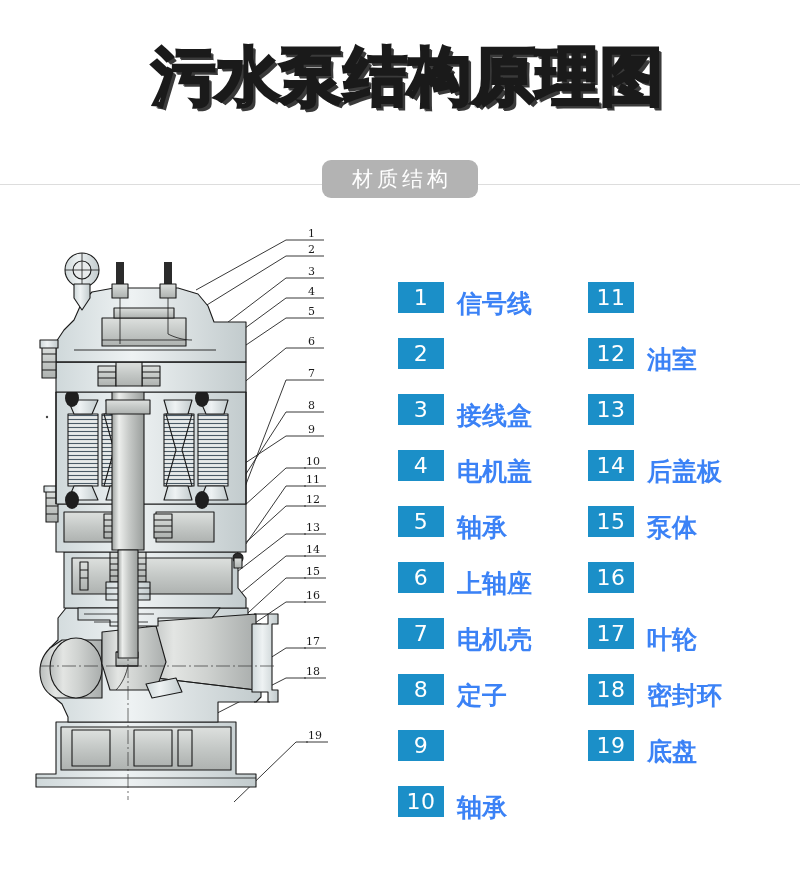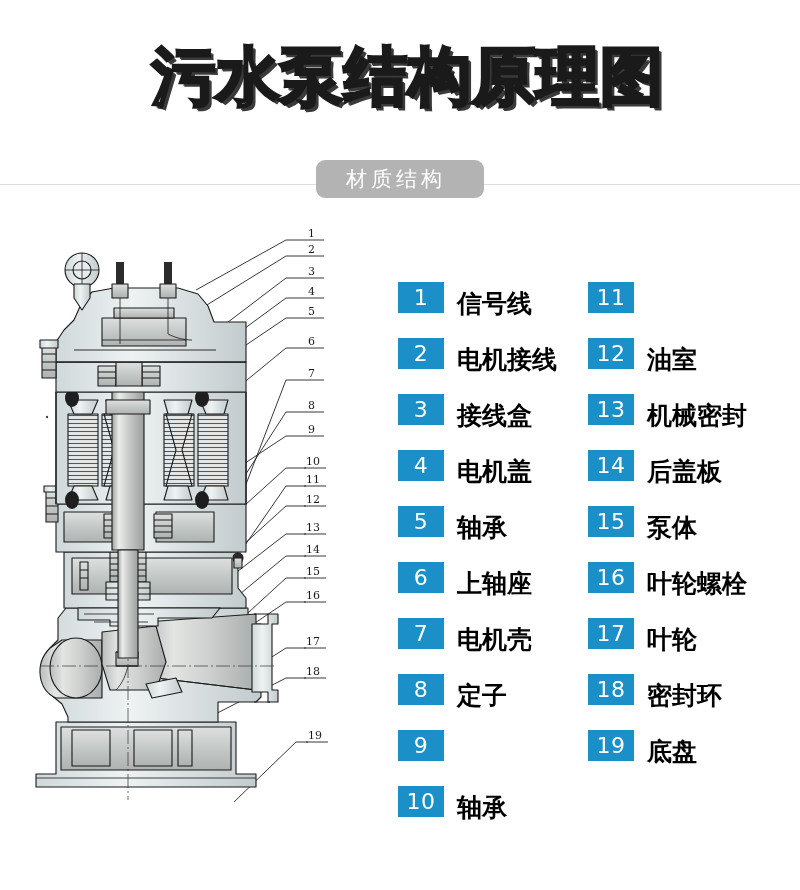--- a/index.html
+++ b/index.html
@@ -40,21 +40,21 @@
   .sub-badge-wrap{
     position:absolute;left:0;top:160px;width:800px;text-align:center;
   }
   .sub-badge{
     display:inline-block;
     background:#b3b3b3;
     color:#ffffff;
     font-size:21px;
     font-weight:normal;
     letter-spacing:4px;
-    padding:6px 38px 7px 30px;
+    padding:6px 26px 7px 30px;
     border-radius:9px;
     line-height:1.2;
   }
 
   
   .drawing{
     position:absolute;left:6px;top:222px;width:360px;height:620px;
   }
   .drawing svg{display:block;width:100%;height:100%;}
 
@@ -77,21 +77,21 @@
     font-weight:normal;
     width:46px;height:31px;
     display:flex;align-items:center;justify-content:center;
     flex:none;
     letter-spacing:0.5px;
     font-family:"DejaVu Sans","Liberation Sans",sans-serif;
   }
   .legend-label{
     margin-left:13px;
     font-size:25px;
-    color:#000000;
+    color:#3b82f6;
     font-weight:bold;
     font-family:"DejaVu Sans","Liberation Sans",sans-serif;
     white-space:nowrap;
     letter-spacing:0px;
     margin-top:12px;
   }
   
   .lead-num{
     font-family:"DejaVu Serif","Liberation Serif",serif;
     font-size:11px;
@@ -366,21 +366,20 @@
 
   <div class="legend">
 
     <div class="legend-col left">
       <div class="legend-item">
         <span class="legend-num">1</span>
         <span class="legend-label">信号线</span>
       </div>
       <div class="legend-item">
         <span class="legend-num">2</span>
-        <span class="legend-label">电机接线</span>
       </div>
       <div class="legend-item">
         <span class="legend-num">3</span>
         <span class="legend-label">接线盒</span>
       </div>
       <div class="legend-item">
         <span class="legend-num">4</span>
         <span class="legend-label">电机盖</span>
       </div>
       <div class="legend-item">
@@ -411,33 +410,31 @@
     <div class="legend-col right">
       <div class="legend-item">
         <span class="legend-num">11</span>
       </div>
       <div class="legend-item">
         <span class="legend-num">12</span>
         <span class="legend-label">油室</span>
       </div>
       <div class="legend-item">
         <span class="legend-num">13</span>
-        <span class="legend-label">机械密封</span>
       </div>
       <div class="legend-item">
         <span class="legend-num">14</span>
         <span class="legend-label">后盖板</span>
       </div>
       <div class="legend-item">
         <span class="legend-num">15</span>
         <span class="legend-label">泵体</span>
       </div>
       <div class="legend-item">
         <span class="legend-num">16</span>
-        <span class="legend-label">叶轮螺栓</span>
       </div>
       <div class="legend-item">
         <span class="legend-num">17</span>
         <span class="legend-label">叶轮</span>
       </div>
       <div class="legend-item">
         <span class="legend-num">18</span>
         <span class="legend-label">密封环</span>
       </div>
       <div class="legend-item">

